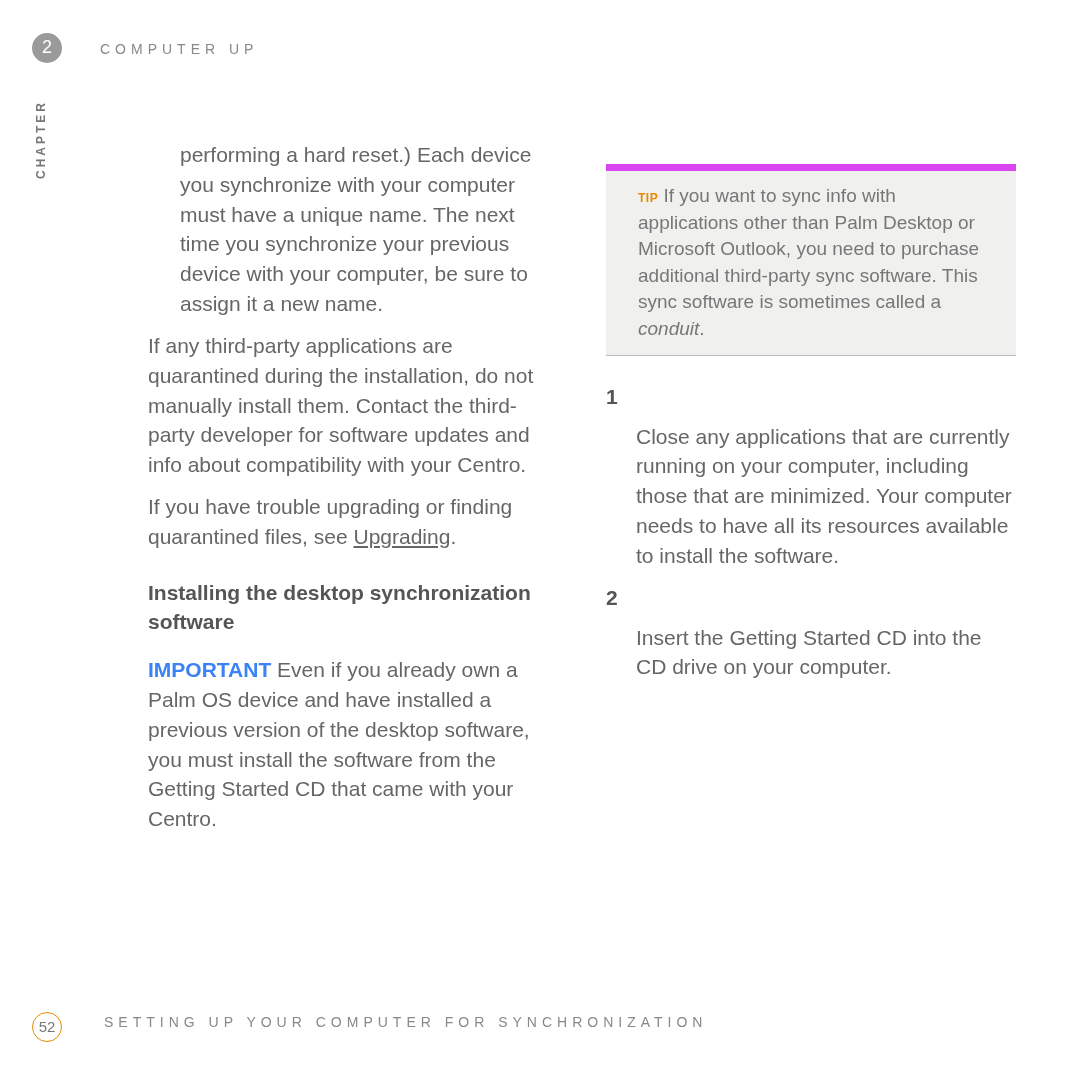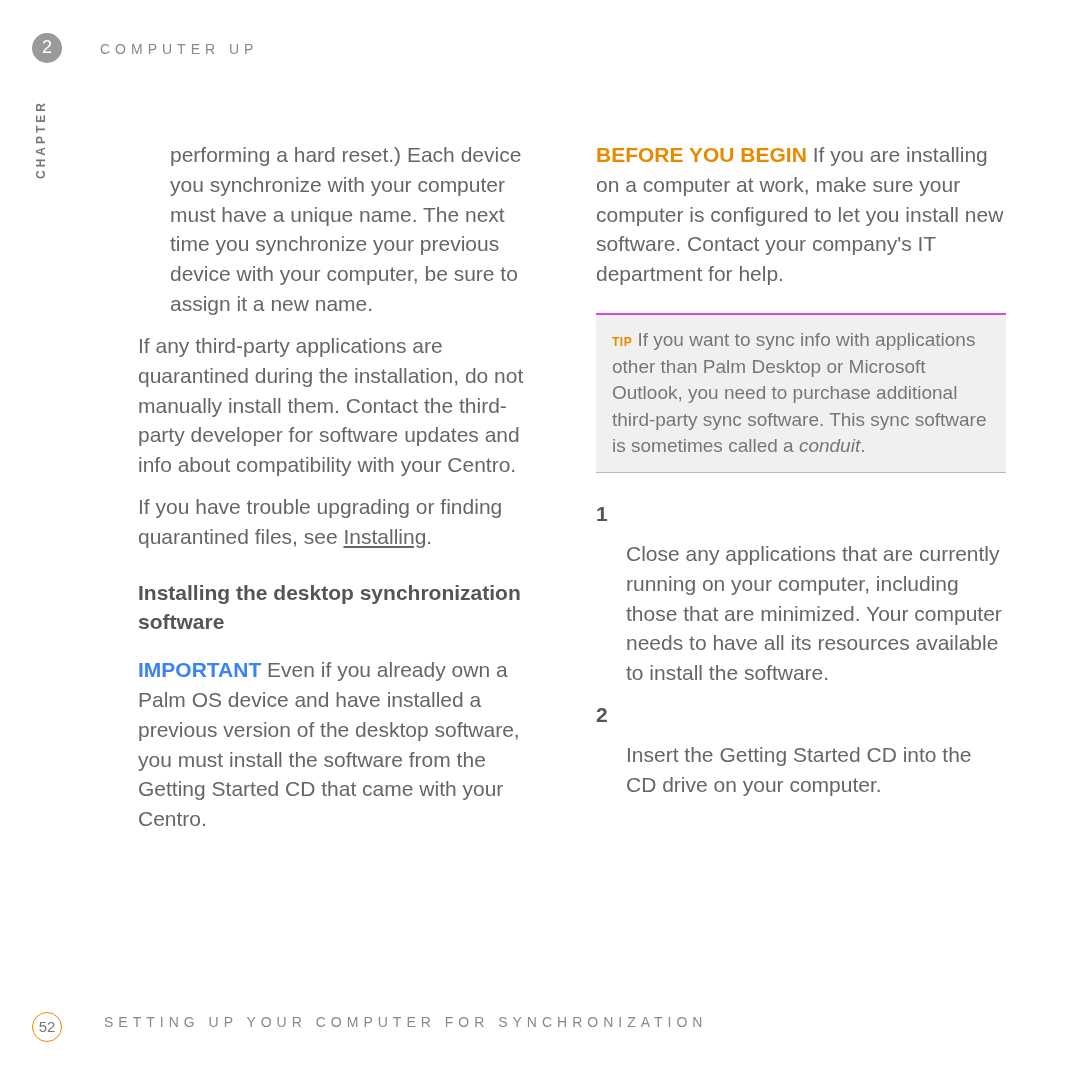--- a/index.html
+++ b/index.html
@@ -42,42 +42,42 @@
     letter-spacing: 3px;
     font-size: 12px;
     color: #777;
     font-weight: bold;
     writing-mode: vertical-rl;
     transform: rotate(180deg);
   }
   .content {
     position: absolute;
     top: 140px;
-    left: 138px;
+    left: 148px;
     width: 890px;
     display: flex;
     gap: 48px;
   }
   .col { width: 410px; }
   .indent { margin-left: 32px; }
   .para { margin-bottom: 12px; color: #666; }
   .heading {
     font-weight: bold;
     color: #555;
     margin-top: 26px;
     margin-bottom: 18px;
   }
   .important-label { color: #3b82f6; font-weight: bold; }
   .before-label { color: #e68a00; font-weight: bold; }
   .link { text-decoration: underline; }
   .tip-box {
     background: #f0f0ee;
-    border-top: 2px solid #d946ef;
+    border-top: 7px solid #d946ef;
     border-bottom: 1px solid #bbb;
-    padding: 12px 16px;
+    padding: 12px 32px;
     font-size: 19px;
     color: #777;
     margin: 24px 0 26px 0;
     line-height: 1.4;
   }
   .tip-label { color: #e68a00; font-size: 12px; font-weight: bold; letter-spacing: 0.5px; }
   .italic { font-style: italic; }
   .step { display: flex; margin-bottom: 12px; }
   .step-num { font-weight: bold; width: 30px; flex-shrink: 0; color: #555; }
   .step-text { color: #666; margin-top: 40px; }
@@ -109,32 +109,29 @@
 
 <div class="chapter-badge">2</div>
 <div class="running-header">COMPUTER UP</div>
 <div class="chapter-label">CHAPTER</div>
 
 <div class="content">
   <div class="col">
     <div class="para indent">performing a hard reset.) Each device you synchronize with your computer must have a unique name. The next time you synchronize your previous device with your computer, be sure to assign it a new name.</div>
     <div class="para">If any third-party applications are quarantined during the installation, do not manually install them. Contact the third-party developer for software updates and info about compatibility with your Centro.</div>
     <div class="para">
-      <span>If you have trouble upgrading or finding quarantined files, see </span><span class="link">Installing</span><span>.</span>
+      <span>If you have trouble upgrading or finding quarantined files, see </span><span class="link">Upgrading</span><span>.</span>
     </div>
     <div class="heading">Installing the desktop synchronization software</div>
     <div class="para">
       <span class="important-label">IMPORTANT</span><span> Even if you already own a Palm OS device and have installed a previous version of the desktop software, you must install the software from the Getting Started CD that came with your Centro.</span>
     </div>
   </div>
 
   <div class="col">
-    <div class="para">
-      <span class="before-label">BEFORE YOU BEGIN</span><span> If you are installing on a computer at work, make sure your computer is configured to let you install new software. Contact your company's IT department for help.</span>
-    </div>
     <div class="tip-box">
       <span class="tip-label">TIP</span><span> If you want to sync info with applications other than Palm Desktop or Microsoft Outlook, you need to purchase additional third-party sync software. This sync software is sometimes called a </span><span class="italic">conduit</span><span>.</span>
     </div>
     <div class="step">
       <div class="step-num">1</div>
       <div class="step-text">Close any applications that are currently running on your computer, including those that are minimized. Your computer needs to have all its resources available to install the software.</div>
     </div>
     <div class="step">
       <div class="step-num">2</div>
       <div class="step-text">Insert the Getting Started CD into the CD drive on your computer.</div>

